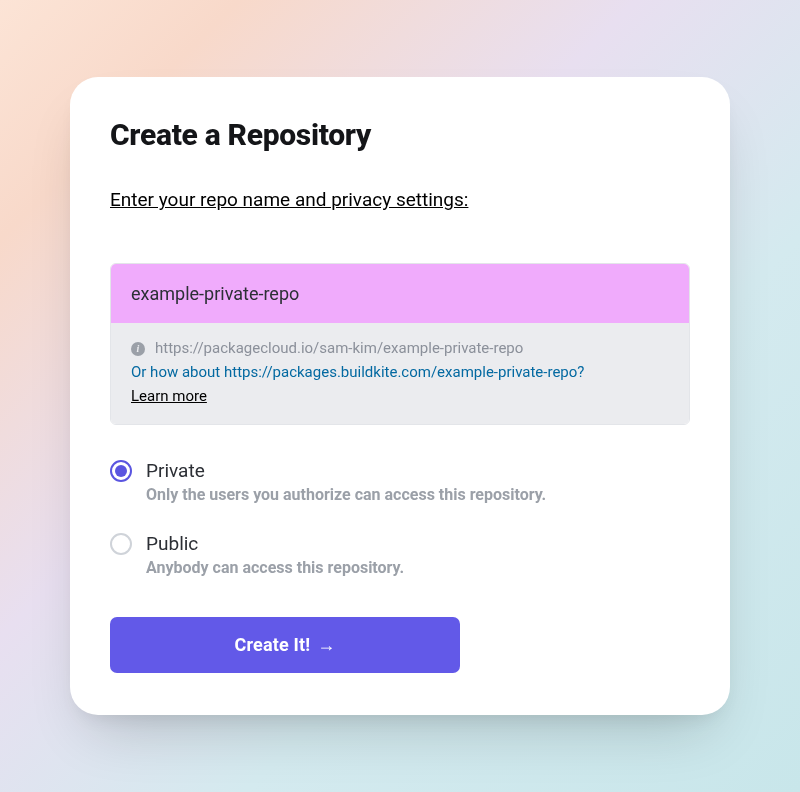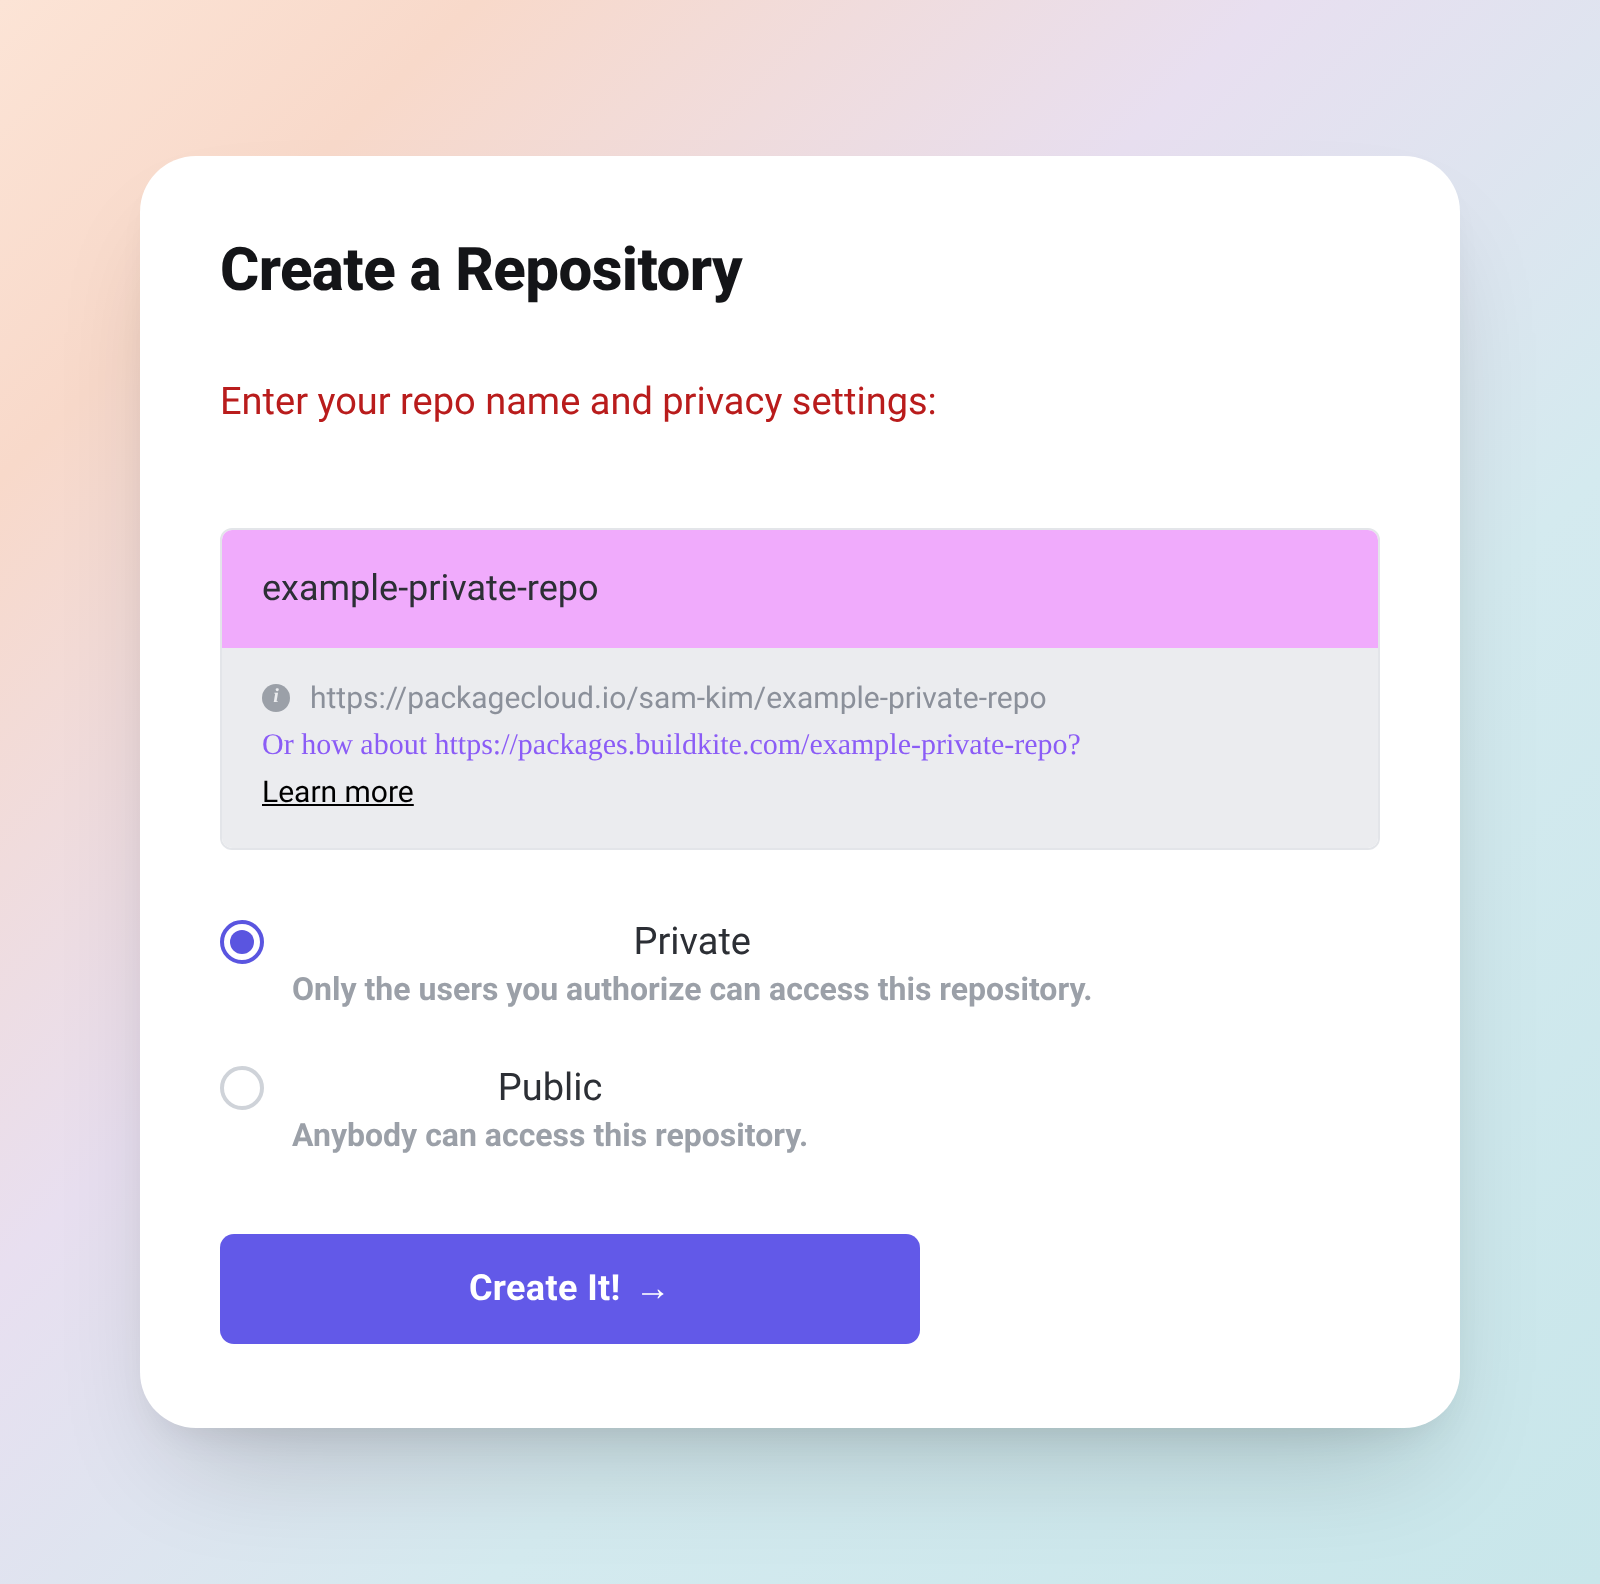--- a/index.html
+++ b/index.html
@@ -27,23 +27,24 @@
     }
     .title {
       font-size: 30px;
       font-weight: 800;
       color: #141518;
       letter-spacing: -0.01em;
       margin-bottom: 36px;
     }
     .subtitle {
       font-size: 19px;
-      color: #b91c1c;
+      color: #000000;
       font-weight: 400;
       margin-bottom: 52px;
+      text-decoration: underline;
     }
     .input-container {
       border: 1px solid #e3e5e9;
       border-radius: 6px;
       overflow: hidden;
       margin-bottom: 34px;
     }
     .repo-input {
       width: 100%;
       border: none;
@@ -83,34 +84,32 @@
       font-size: 10px;
       font-weight: 700;
       font-style: italic;
       font-family: Georgia, serif;
       line-height: 1;
     }
     .hint-url {
       color: #8b909a;
     }
     .hint-line2 {
-      color: #8b5cf6;
-      font-family: Liberation Serif, serif;
+      color: #0369a1;
     }
     .learn-more {
       color: #000000;
       text-decoration: underline;
       cursor: pointer;
     }
     .options {
       display: flex;
       flex-direction: column;
       gap: 28px;
       margin-bottom: 40px;
-      text-align: center;
     }
     .option-row {
       display: flex;
       align-items: flex-start;
       gap: 14px;
       cursor: pointer;
     }
     .radio {
       width: 22px;
       height: 22px;

